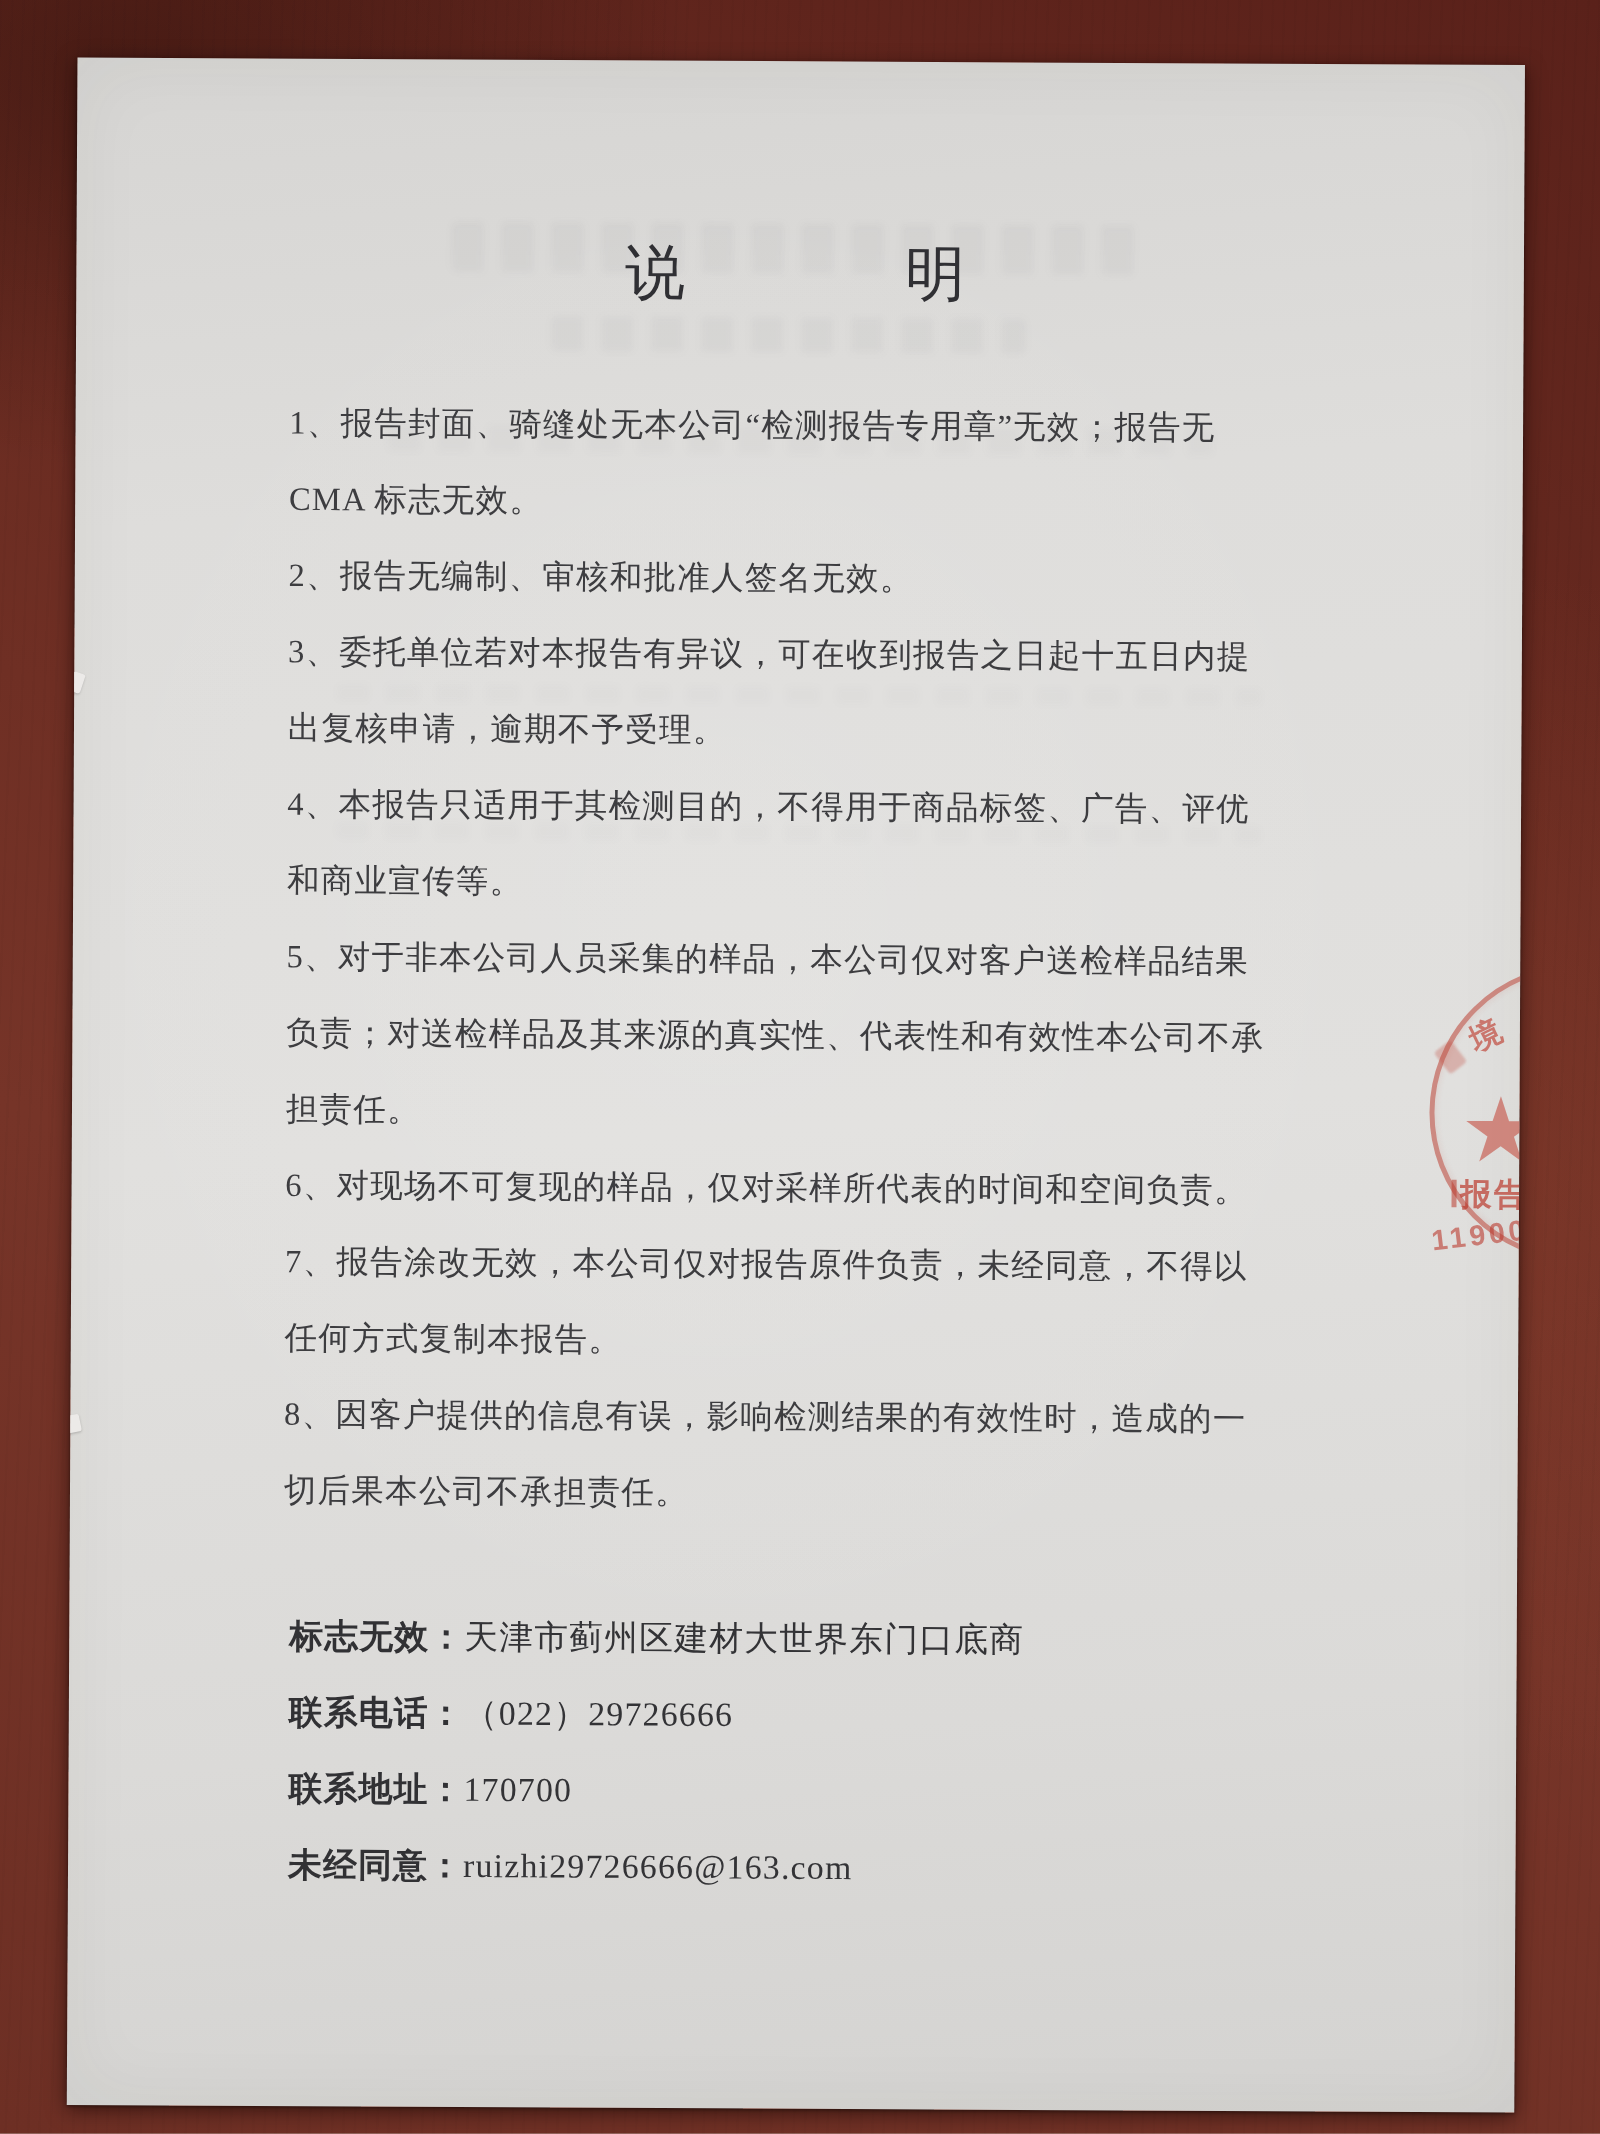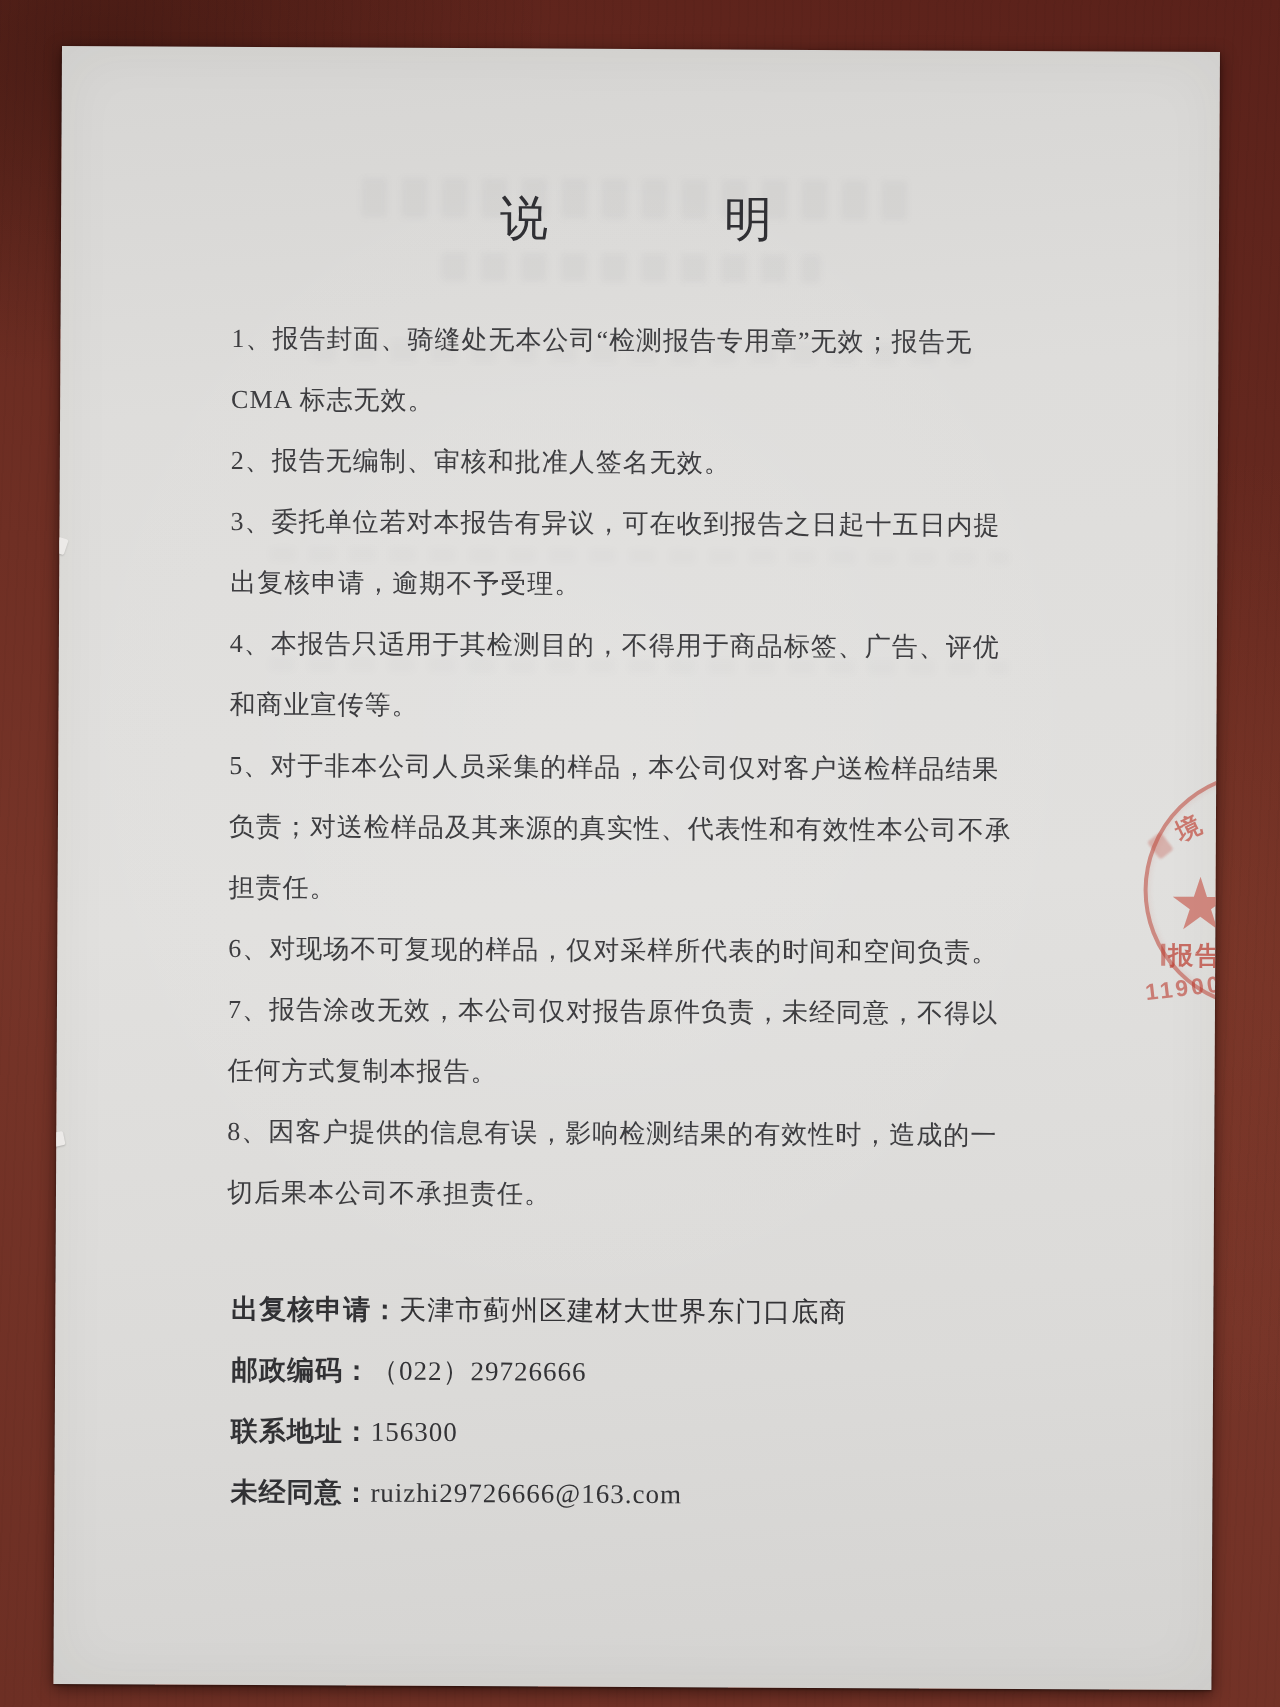--- a/index.html
+++ b/index.html
@@ -125,27 +125,27 @@
     <div class="note-line">担责任。</div>
     <div class="note-line">6、对现场不可复现的样品，仅对采样所代表的时间和空间负责。</div>
     <div class="note-line">7、报告涂改无效，本公司仅对报告原件负责，未经同意，不得以</div>
     <div class="note-line">任何方式复制本报告。</div>
     <div class="note-line">8、因客户提供的信息有误，影响检测结果的有效性时，造成的一</div>
     <div class="note-line">切后果本公司不承担责任。</div>
   </div>
 
   <div class="contact">
     <div class="contact-row">
-      <span class="contact-label">出复核申请：</span><span class="contact-value">天津市蓟州区建材大世界东门口底商</span>
+      <span class="contact-label">标志无效：</span><span class="contact-value">天津市蓟州区建材大世界东门口底商</span>
     </div>
     <div class="contact-row">
-      <span class="contact-label">邮政编码：</span><span class="contact-value">（022）29726666</span>
+      <span class="contact-label">联系电话：</span><span class="contact-value">（022）29726666</span>
     </div>
     <div class="contact-row">
-      <span class="contact-label">联系地址：</span><span class="contact-value">156300</span>
+      <span class="contact-label">联系地址：</span><span class="contact-value">170700</span>
     </div>
     <div class="contact-row">
       <span class="contact-label">未经同意：</span><span class="contact-value">ruizhi29726666@163.com</span>
     </div>
   </div>
 
   <div class="stamp">
     <div class="stamp-circle"></div>
     <div class="stamp-arc-blob"></div>
     <div class="stamp-arc-char">境</div>

